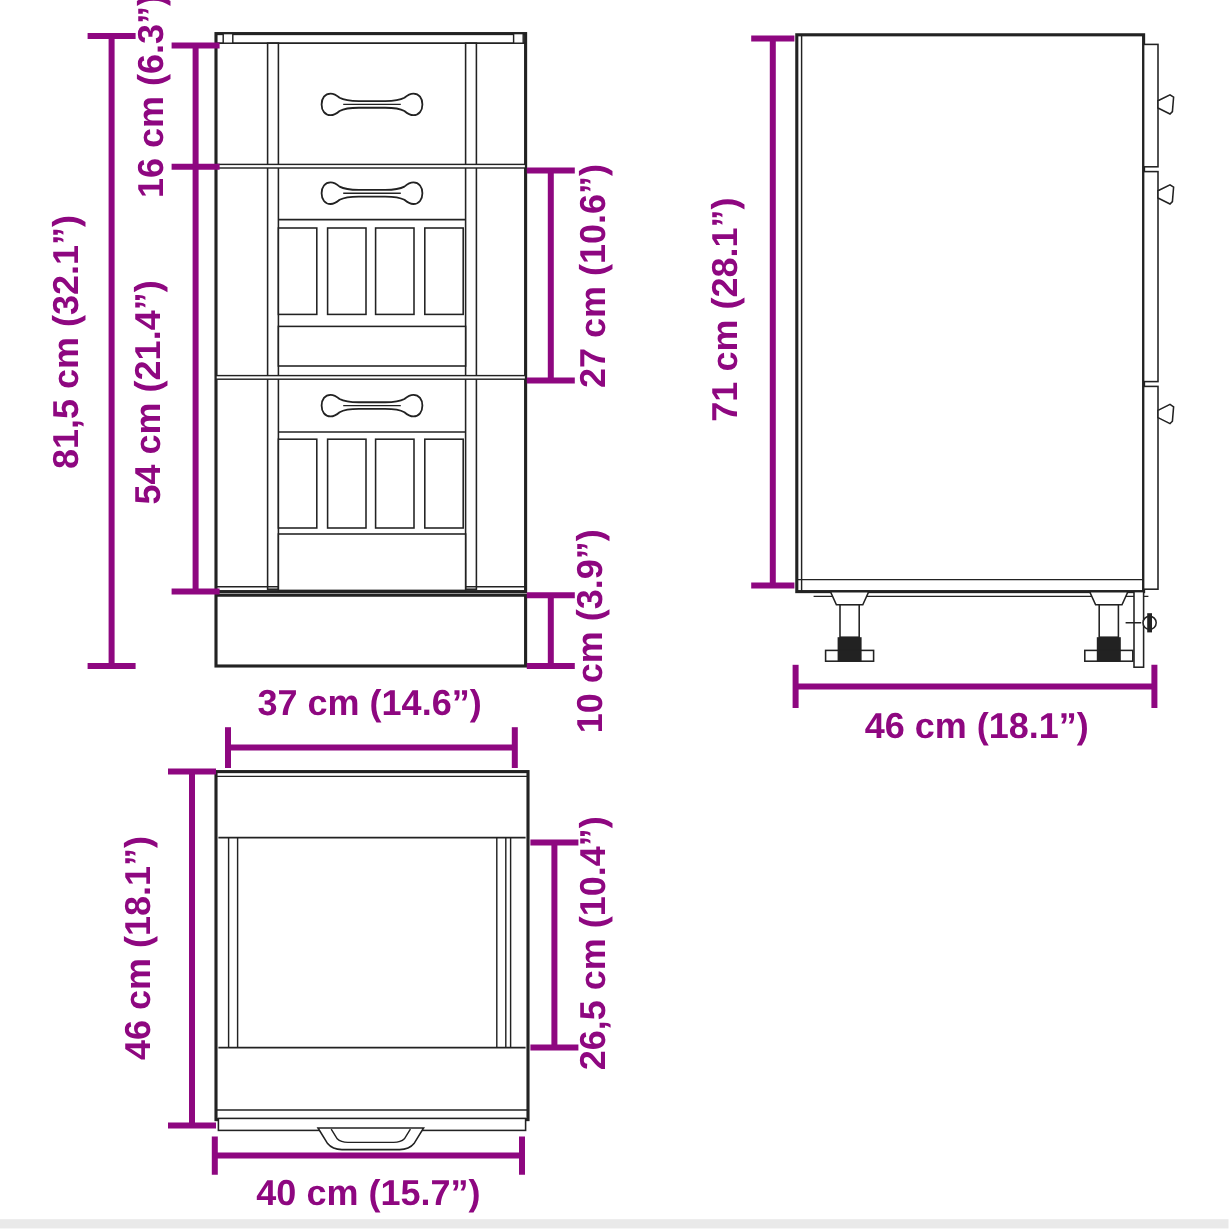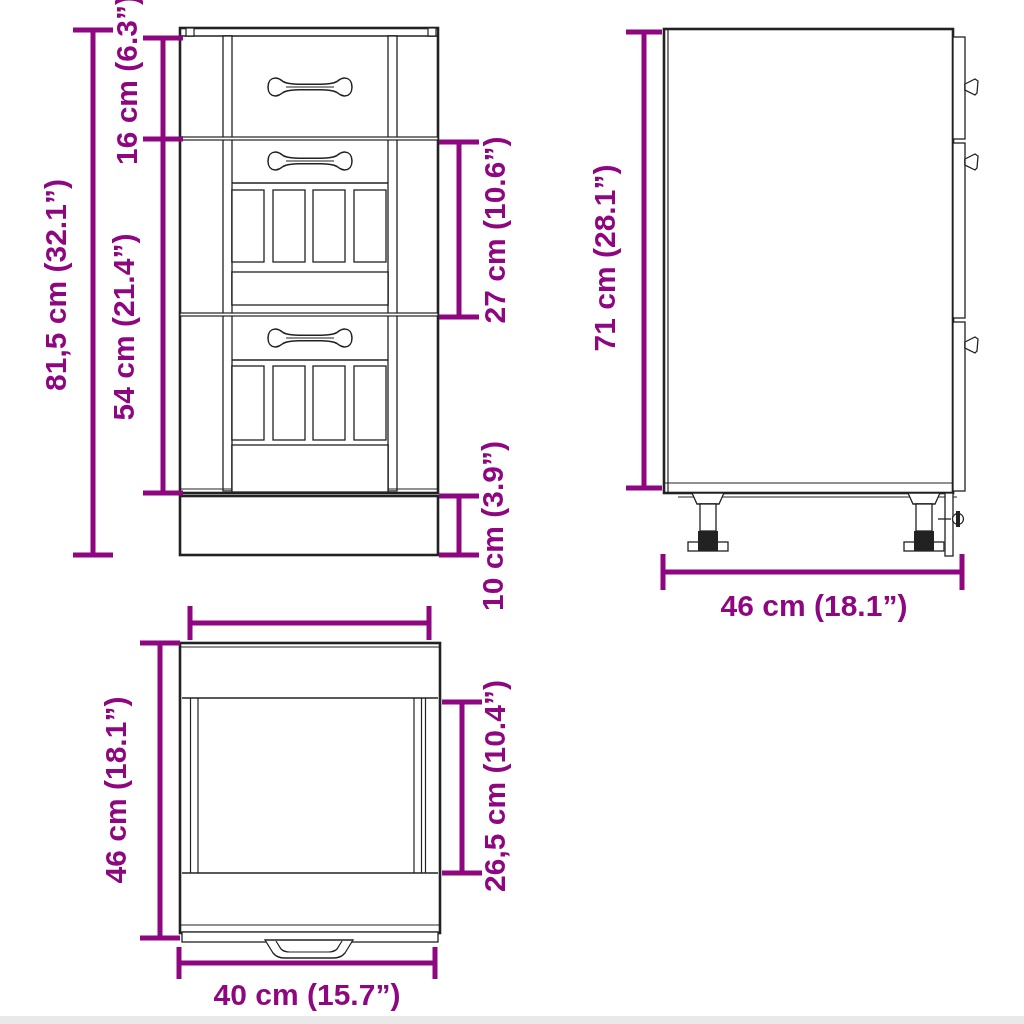--- a/index.html
+++ b/index.html
@@ -166,19 +166,20 @@
   </g>
 
   <rect x="0" y="1016" width="1024" height="8" fill="#e9e9e9"></rect>
 </svg>
 
 <div class="dim-label rot" style="left:-104px;top:267px;">81,5 cm (32.1”)</div>
 <div class="dim-label rot" style="left:-33px;top:62px;">16 cm (6.3”)</div>
 <div class="dim-label rot" style="left:-36px;top:309px;">54 cm (21.4”)</div>
 <div class="dim-label rot" style="left:335px;top:212px;">27 cm (10.6”)</div>
 <div class="dim-label rot" style="left:333px;top:508px;">10 cm (3.9”)</div>
+<div class="dim-label" style="left:148px;top:569px;">37 cm (14.6”)</div>
 <div class="dim-label rot" style="left:445px;top:240px;">71 cm (28.1”)</div>
 <div class="dim-label" style="left:654px;top:588px;">46 cm (18.1”)</div>
 <div class="dim-label rot" style="left:-44px;top:772px;">46 cm (18.1”)</div>
 <div class="dim-label rot" style="left:335px;top:768px;">26,5 cm (10.4”)</div>
 <div class="dim-label" style="left:147px;top:977px;">40 cm (15.7”)</div>
 
 </div>
 
 </body></html>

